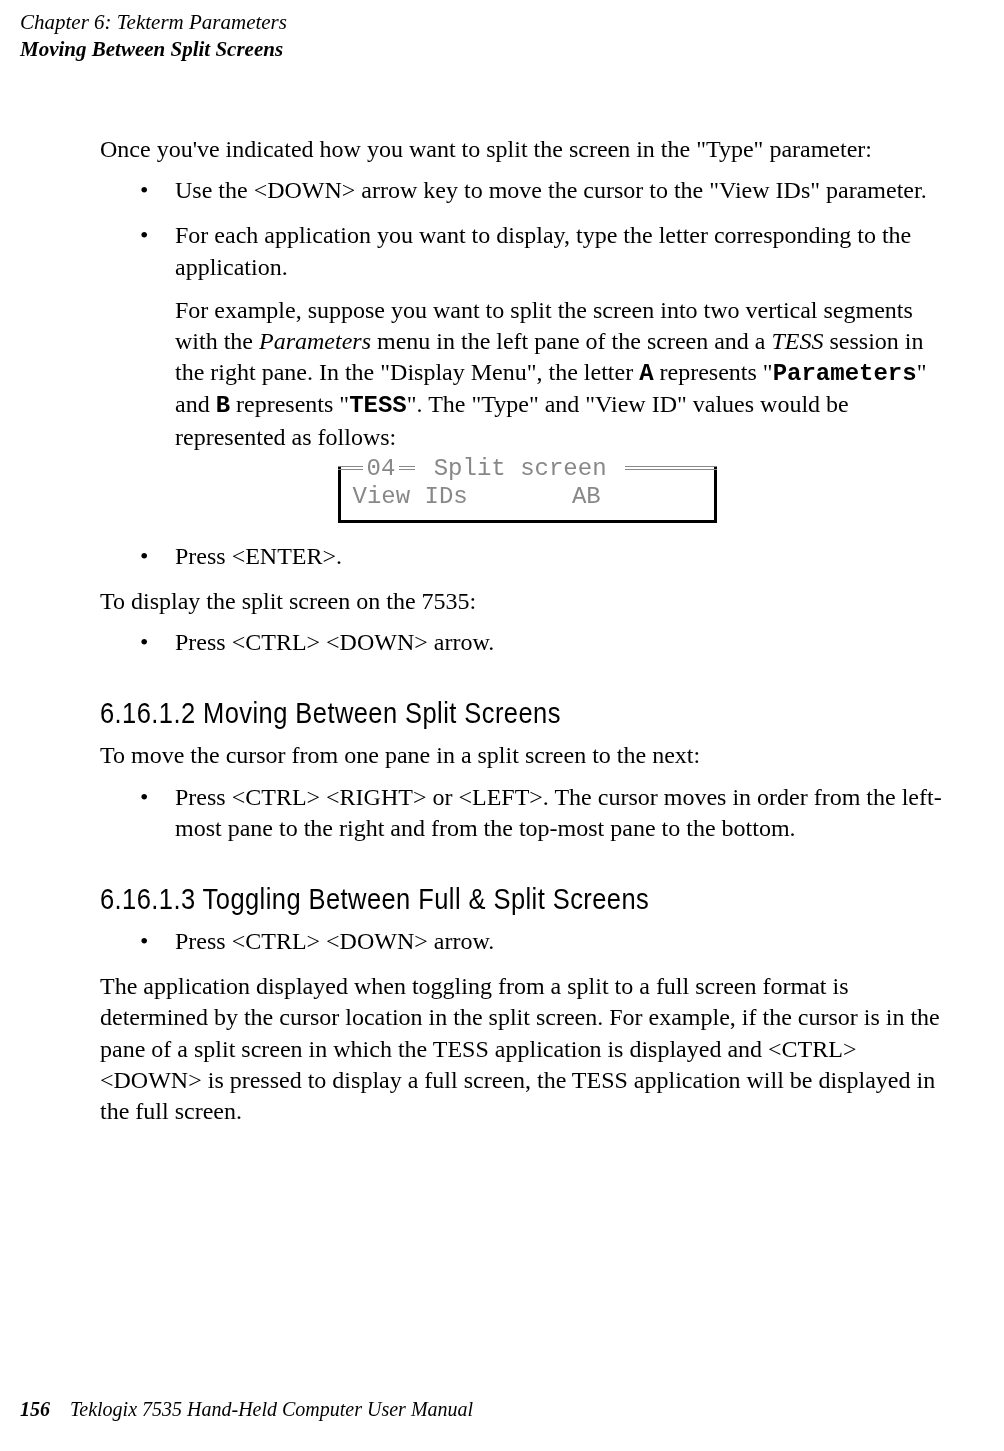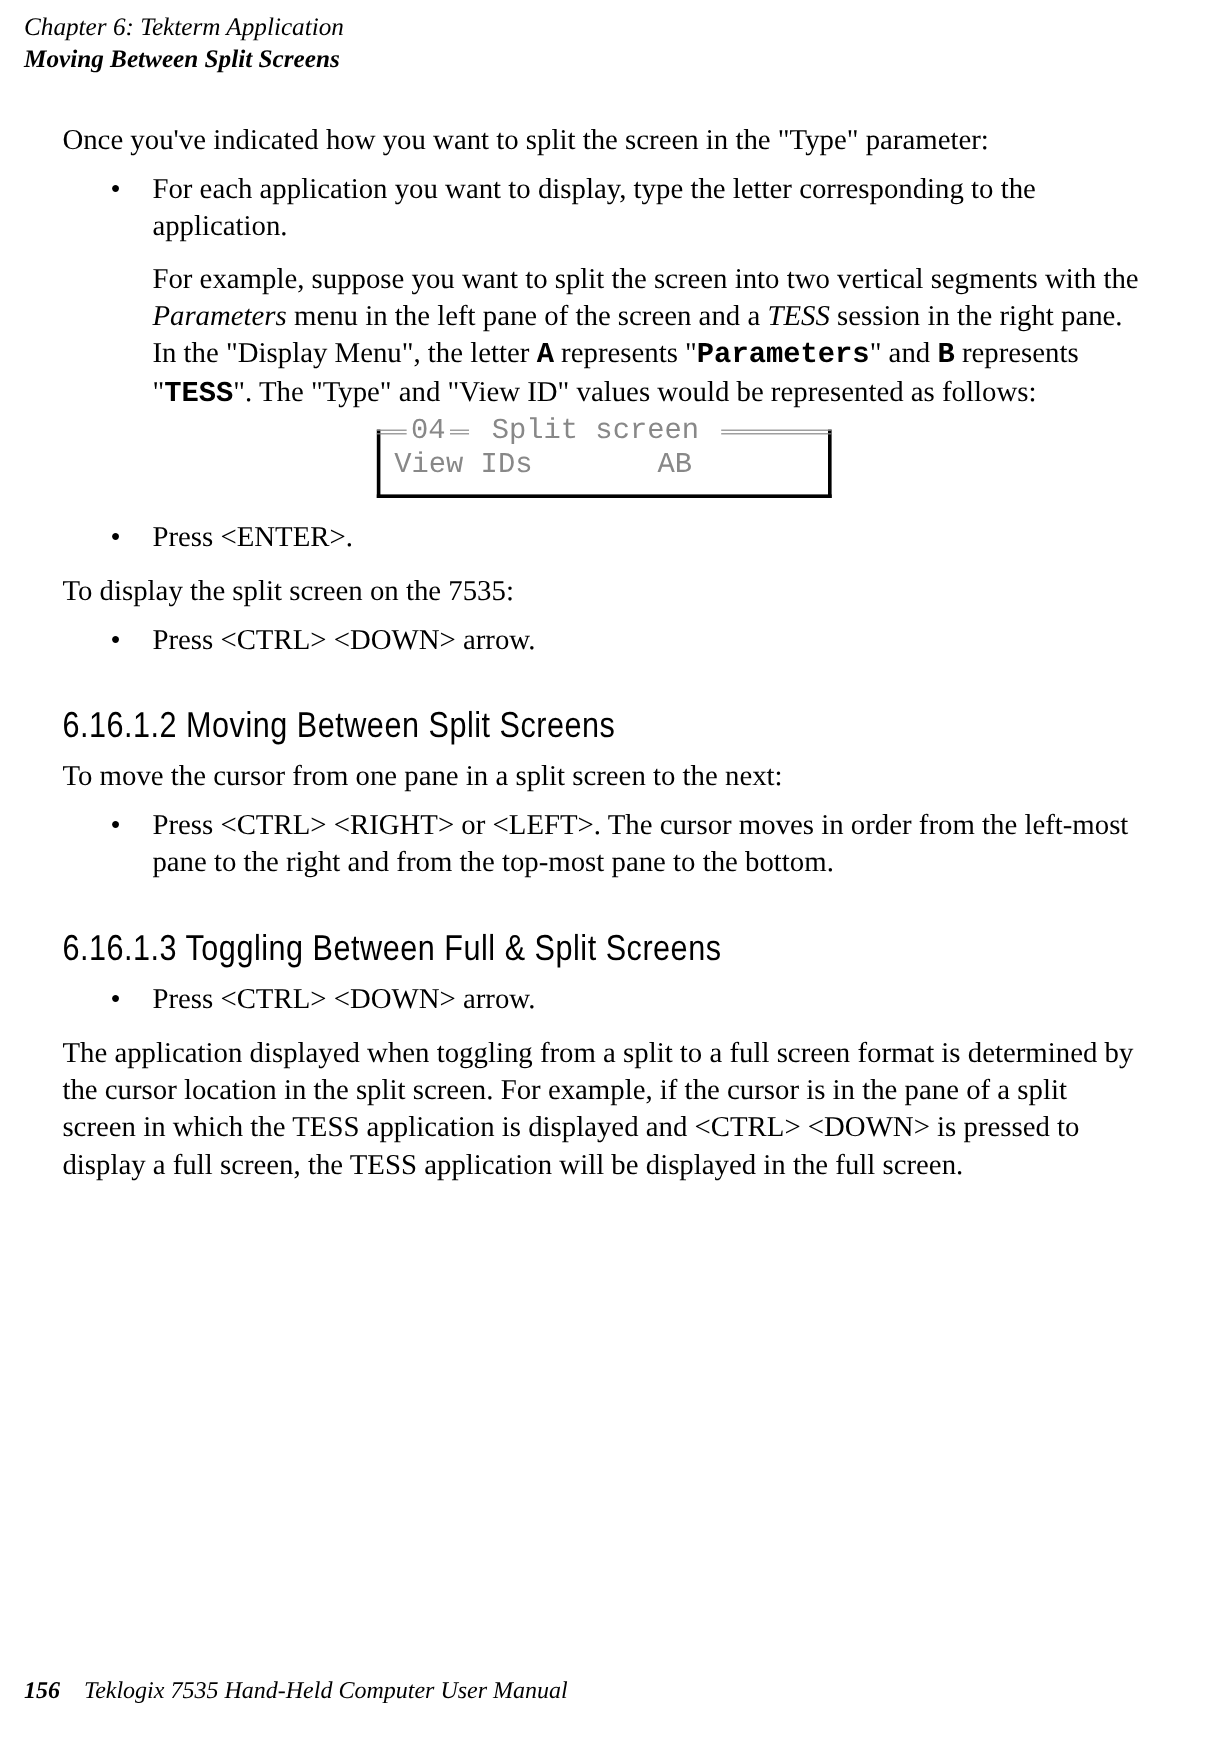--- a/index.html
+++ b/index.html
@@ -18,24 +18,24 @@
     }
     .header-chapter {
       font-style: italic;
       font-size: 21px;
       margin-bottom: 2px;
     }
     .header-section {
       font-style: italic;
       font-weight: bold;
       font-size: 21px;
-      margin-bottom: 40px;
+      margin-bottom: 72px;
     }
     .content {
-      margin-left: 32px;
+      margin-left: 80px;
       font-size: 24px;
       line-height: 1.3;
     }
     .body-para {
       margin-bottom: 10px;
     }
     .bullet-list {
       list-style: none;
       margin-left: 40px;
       margin-bottom: 10px;
@@ -132,28 +132,31 @@
     }
     .footer-title {
       font-style: italic;
       margin-left: 15px;
       text-align: right;
     }
   </style>
 </head>
 <body>
 
-<div class="header-chapter">Chapter 6: Tekterm Application</div>
+<div class="header-chapter">Chapter 6: Tekterm Parameters</div>
 <div class="header-section">Moving Between Split Screens</div>
 
 <div class="content">
 
   <p class="body-para">Once you've indicated how you want to split the screen in the "Type" parameter:</p>
 
   <ul class="bullet-list">
+    <li>
+      <span>Use the &lt;DOWN&gt; arrow key to move the cursor to the "View IDs" parameter.</span>
+    </li>
     <li>
       <span>For each application you want to display, type the letter corresponding to the application.</span>
       <p class="sub-para">
         <span>For example, suppose you want to split the screen into two vertical segments with the </span><span class="italic">Parameters</span><span> menu in the left pane of the screen and a </span><span class="italic">TESS</span><span> session in the right pane. In the "Display Menu", the letter </span><span class="mono-bold">A</span><span> represents "</span><span class="mono-bold">Parameters</span><span>" and </span><span class="mono-bold">B</span><span> represents "</span><span class="mono-bold">TESS</span><span>". The "Type" and "View ID" values would be represented as follows:</span>
       </p>
     </li>
   </ul>
 
   <div class="terminal-box">
     <div class="terminal-legend">

